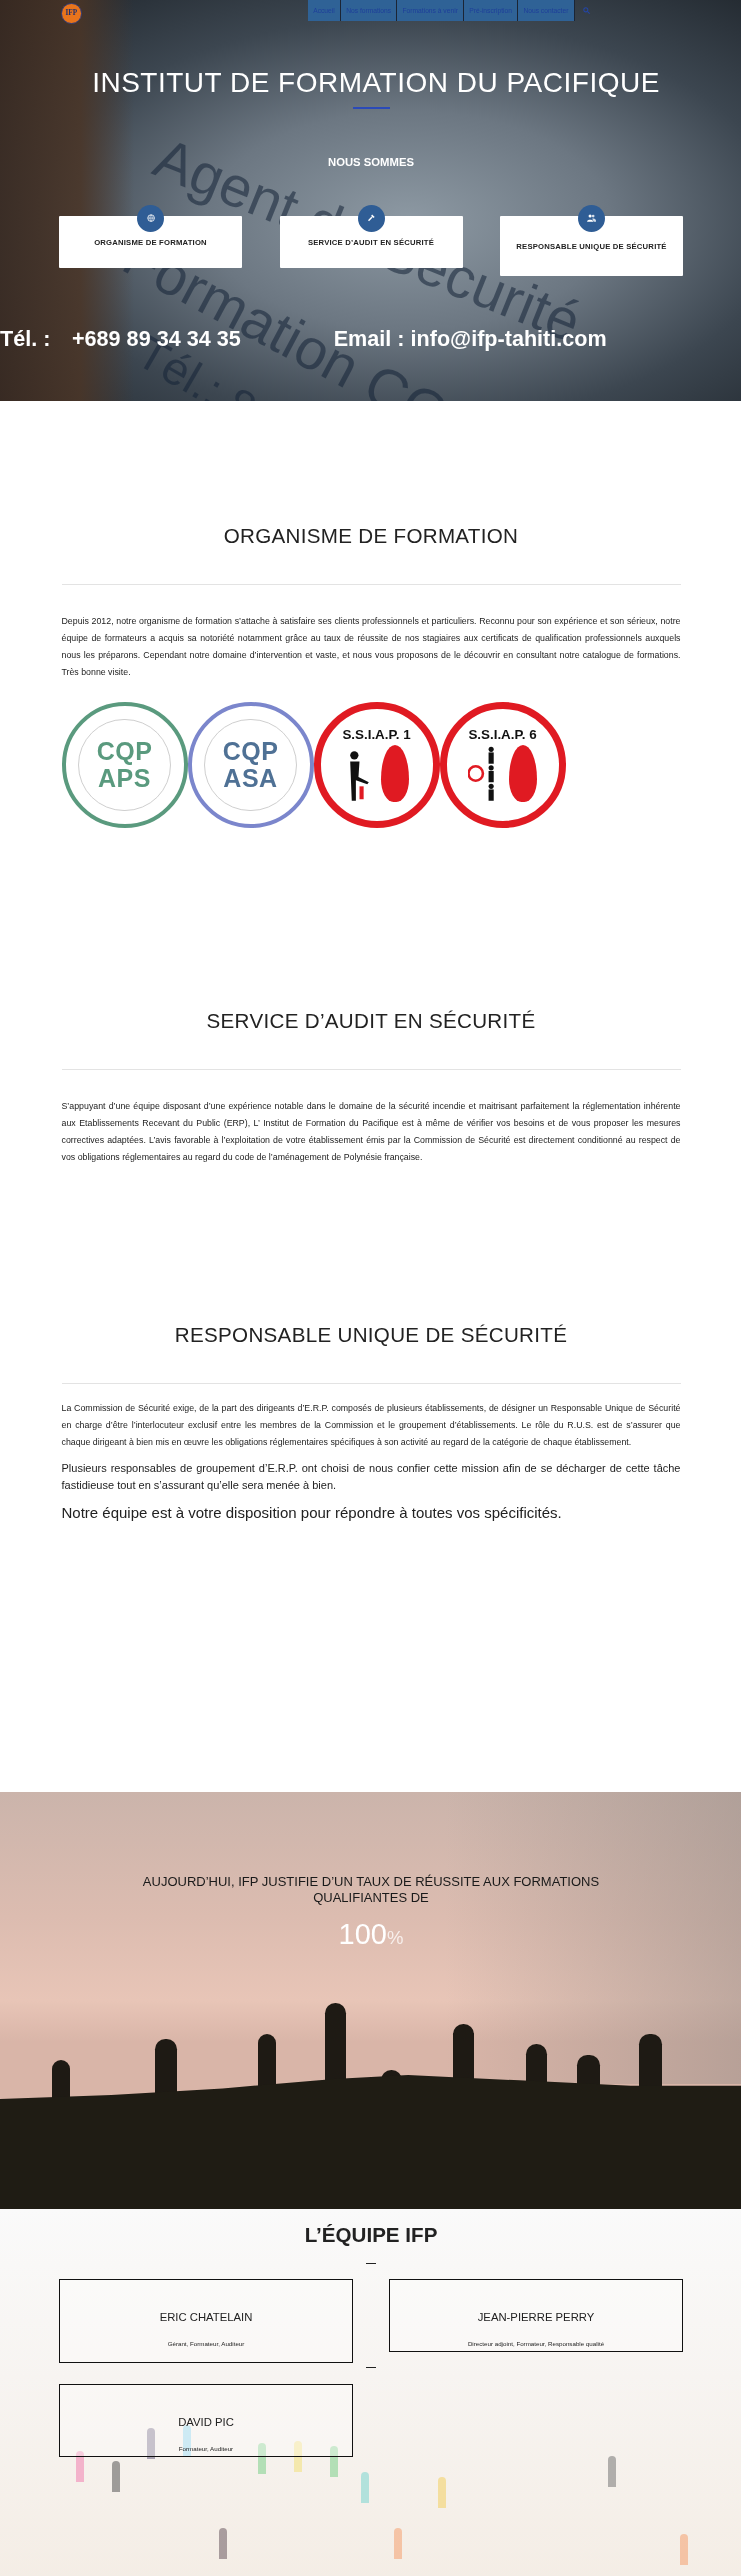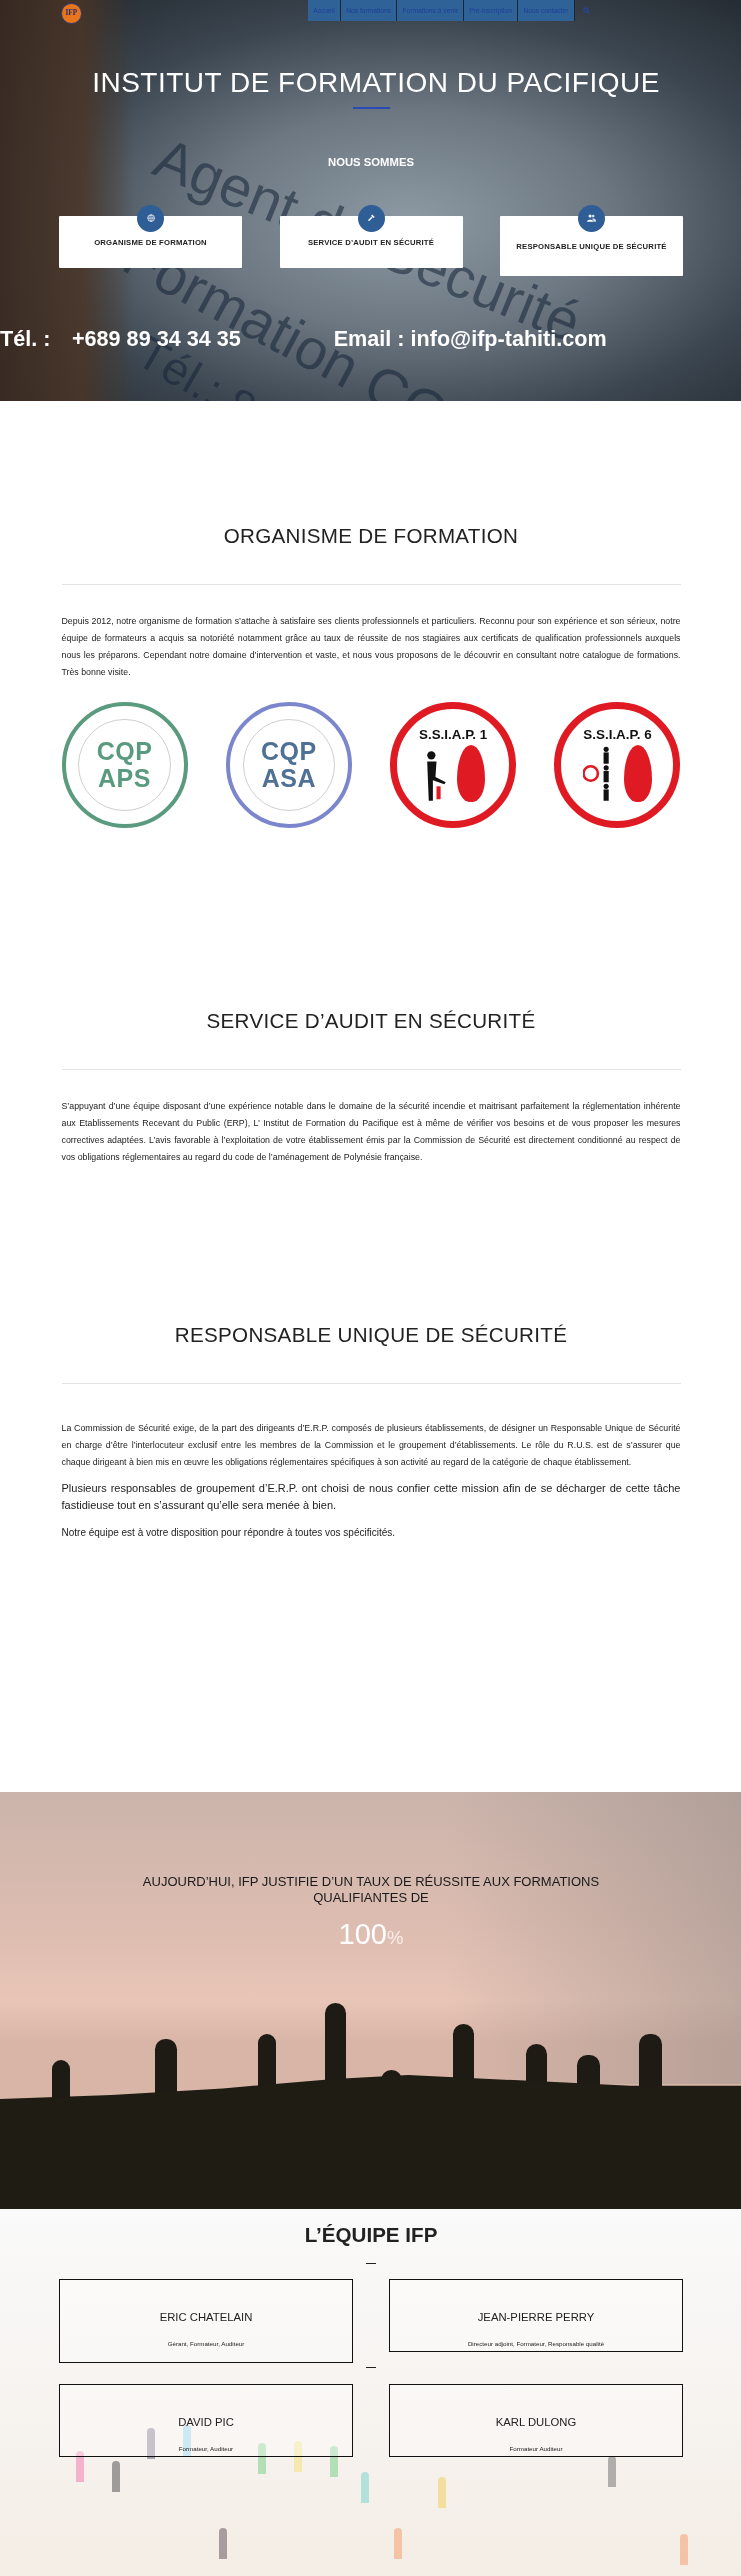--- a/index.html
+++ b/index.html
@@ -35,21 +35,21 @@
  color:#fff;font-size:21.6px;font-weight:bold;z-index:2}
 .contact-line span.gap{display:inline-block;width:21.6px}
 
 
 .section{padding-top:0}
 .sec-title{text-align:center;font-size:20.6px;color:#222;font-weight:normal;letter-spacing:0.3px}
 .sec-hr{height:1px;background:#e3e3e3;margin:0 0}
 .para{font-size:10.3px;line-height:20.6px;color:#222;text-align:justify}
 .para p{margin-bottom:9.3px}
 
-.badges{display:flex;justify-content:space-between;padding:0 10.3px}
+.badges{display:flex;padding:0 10.3px}
 .badge{width:126px;height:126px;border-radius:50%;display:flex;flex-direction:column;align-items:center;justify-content:center;position:relative;background:#fff}
 .badge .inner{width:78%;height:78%;border-radius:50%;border:1px solid #cfcfcf;display:flex;flex-direction:column;align-items:center;justify-content:center}
 .badge .big{font-size:25px;font-weight:bold;line-height:27px;letter-spacing:0.5px}
 .badge .ssiap-t{font-size:13.4px;font-weight:bold;color:#111;font-family:"Liberation Sans",sans-serif;margin-bottom:3.1px}
 .badge .fig{display:flex;align-items:flex-end;gap:5.2px}
 .badge .flame{width:28px;height:57px;background:#e01a22;border-radius:50% 50% 45% 45%/60% 60% 40% 40%}
 
 
 .parallax{position:relative;height:417px;overflow:hidden;
  background:linear-gradient(180deg,#cbb4ab 0%,#dcbcb0 30%,#e8c5b7 50%,#d9b5a8 60%)}
@@ -202,24 +202,24 @@
     <div class="para" style="margin-top:28px">
       <p style="font-size:8.8px;line-height:17px">S’appuyant d’une équipe disposant d’une expérience notable dans le domaine de la sécurité incendie et maitrisant parfaitement la réglementation inhérente aux Etablissements Recevant du Public (ERP), L’ Institut de Formation du Pacifique est à même de vérifier vos besoins et de vous proposer les mesures correctives adaptées. L’avis favorable à l’exploitation de votre établissement émis par la Commission de Sécurité est directement conditionné au respect de vos obligations réglementaires au regard du code de l’aménagement de Polynésie française.</p>
     </div>
   </div>
 </section>
 
 <section class="section" style="height:469px">
   <div class="container" style="width:619px">
     <h2 class="sec-title" style="padding-top:0">RESPONSABLE UNIQUE DE SÉCURITÉ</h2>
     <div class="sec-hr" style="margin-top:36px"></div>
-    <div class="para" style="margin-top:36px;font-size:8.8px;line-height:17px">
+    <div class="para" style="margin-top:16px;font-size:8.8px;line-height:17px">
       <p style="font-size:8.8px;line-height:17px">La Commission de Sécurité exige, de la part des dirigeants d’E.R.P. composés de plusieurs établissements, de désigner un Responsable Unique de Sécurité en charge d’être l’interlocuteur exclusif entre les membres de la Commission et le groupement d’établissements. Le rôle du R.U.S. est de s’assurer que chaque dirigeant à bien mis en œuvre les obligations réglementaires spécifiques à son activité au regard de la catégorie de chaque établissement.</p>
       <p style="font-size:11px;line-height:17px">Plusieurs responsables de groupement d’E.R.P. ont choisi de nous confier cette mission afin de se décharger de cette tâche fastidieuse tout en s’assurant qu’elle sera menée à bien.</p>
-      <p style="font-size:10px;line-height:17px">Notre équipe est à votre disposition pour répondre à toutes vos spécificités.</p>
+      <p style="font-size:15px;line-height:17px">Notre équipe est à votre disposition pour répondre à toutes vos spécificités.</p>
     </div>
   </div>
 </section>
 
 <section class="parallax">
   <div class="silh" style="left:52px;top:268px;width:17.5px;height:82px"></div>
   <div class="silh" style="left:155px;top:247px;width:21.6px;height:103px"></div>
   <div class="silh" style="left:258px;top:242px;width:17.5px;height:103px"></div>
   <div class="silh" style="left:325px;top:211px;width:20.6px;height:98px"></div>
   <div class="silh" style="left:381px;top:278px;width:20.6px;height:62px"></div>
@@ -260,18 +260,14 @@
     <div class="rl" style="top:60px;font-size:6.2px">Gérant, Formateur, Auditeur</div>
   </div>
   <div class="member" style="left:59px;top:175px;height:73px">
     <div class="nm" style="top:31px;font-size:11.3px">DAVID PIC</div>
     <div class="rl" style="top:60px;font-size:6.2px">Formateur, Auditeur</div>
   </div>
   <div class="member" style="left:389px;top:70px;height:73px">
     <div class="nm" style="top:31px;font-size:11.3px">JEAN-PIERRE PERRY</div>
     <div class="rl" style="top:60px;font-size:6.2px">Directeur adjoint, Formateur, Responsable qualité</div>
   </div>
-  <div class="member" style="left:389px;top:175px;height:73px">
-    <div class="nm" style="top:31px;font-size:11.3px">KARL DULONG</div>
-    <div class="rl" style="top:60px;font-size:6.2px">Formateur Auditeur</div>
-  </div>
 </section>
 
 
 </body></html>

